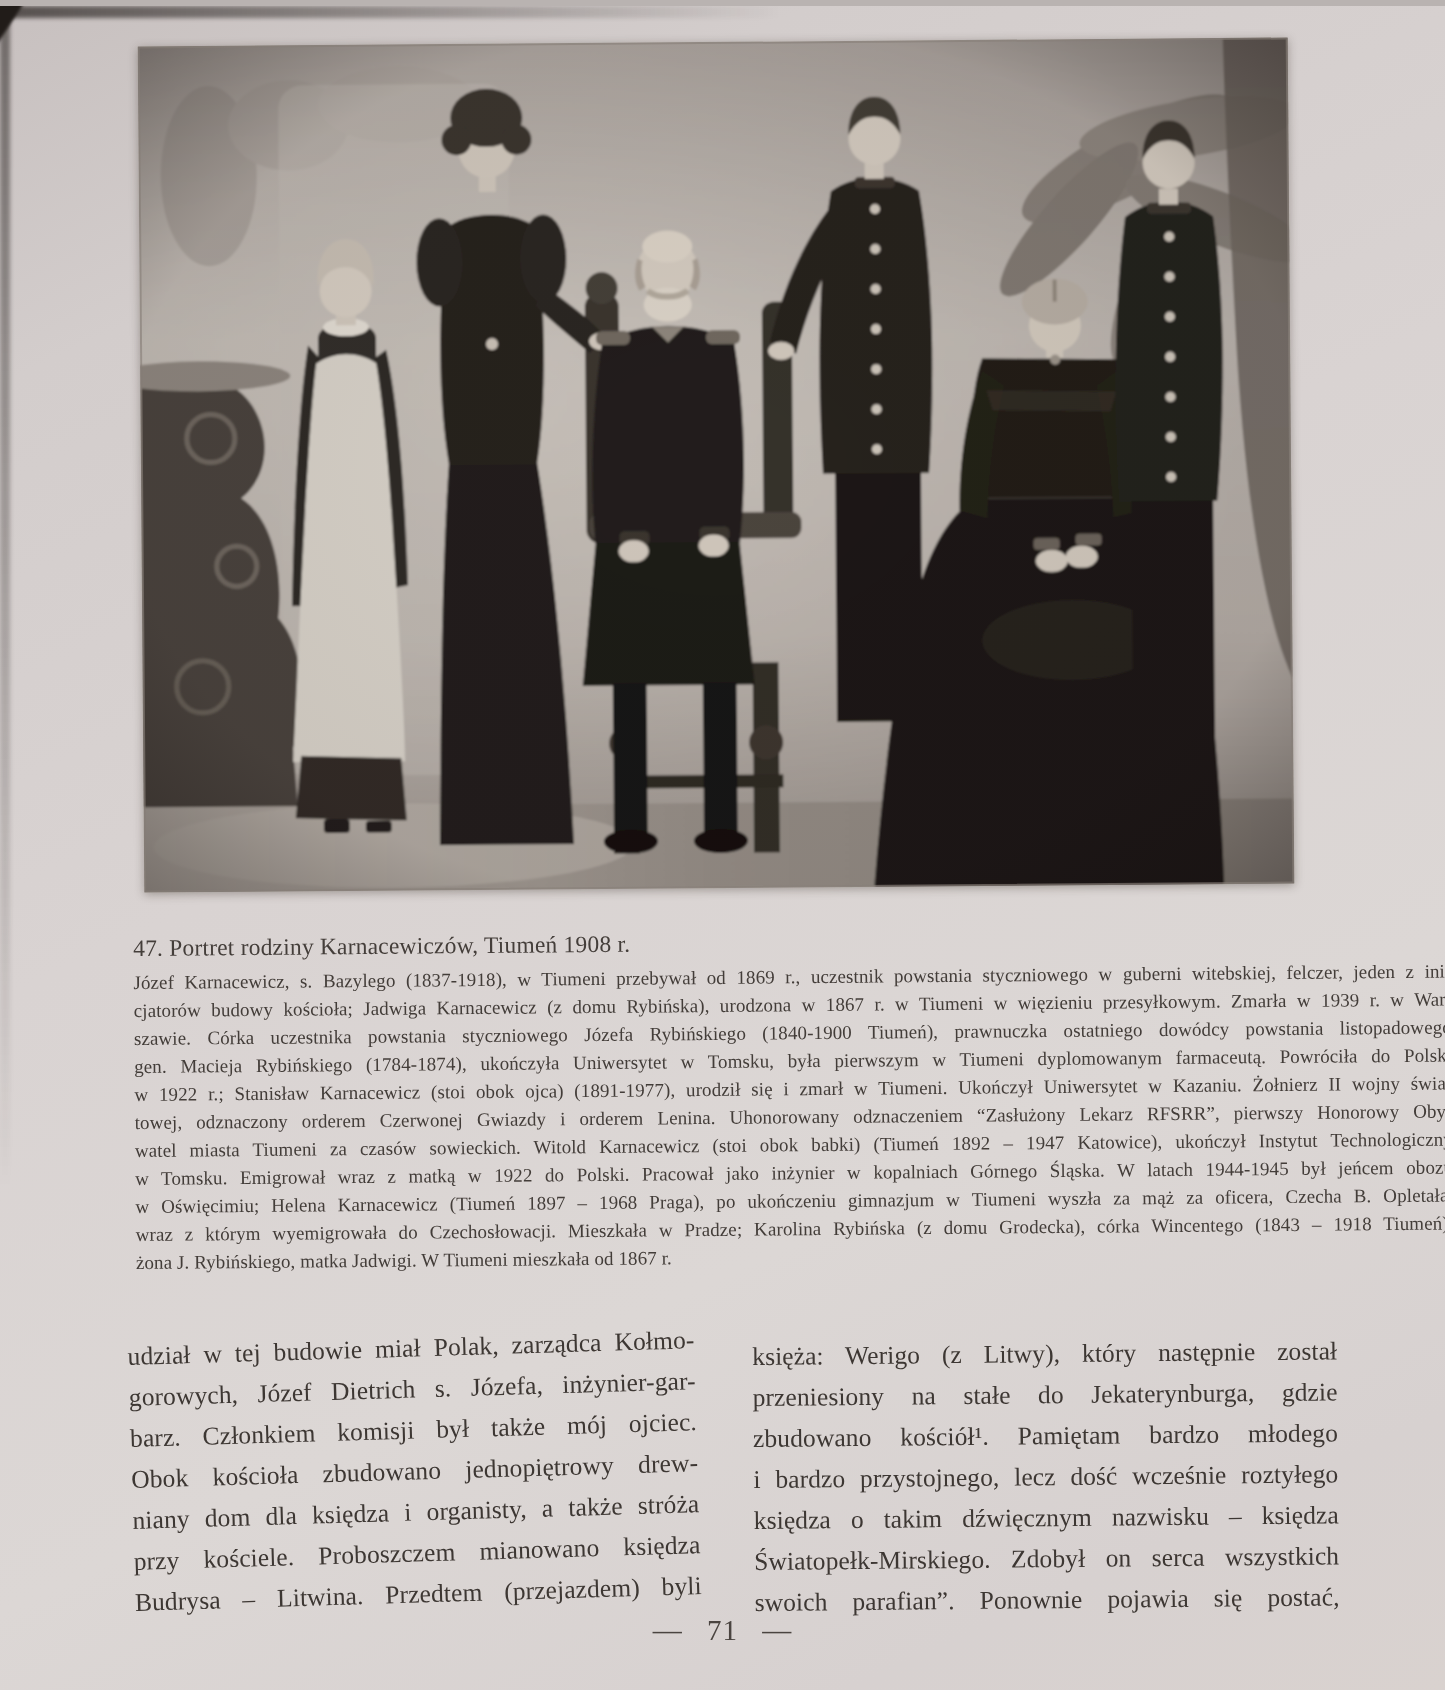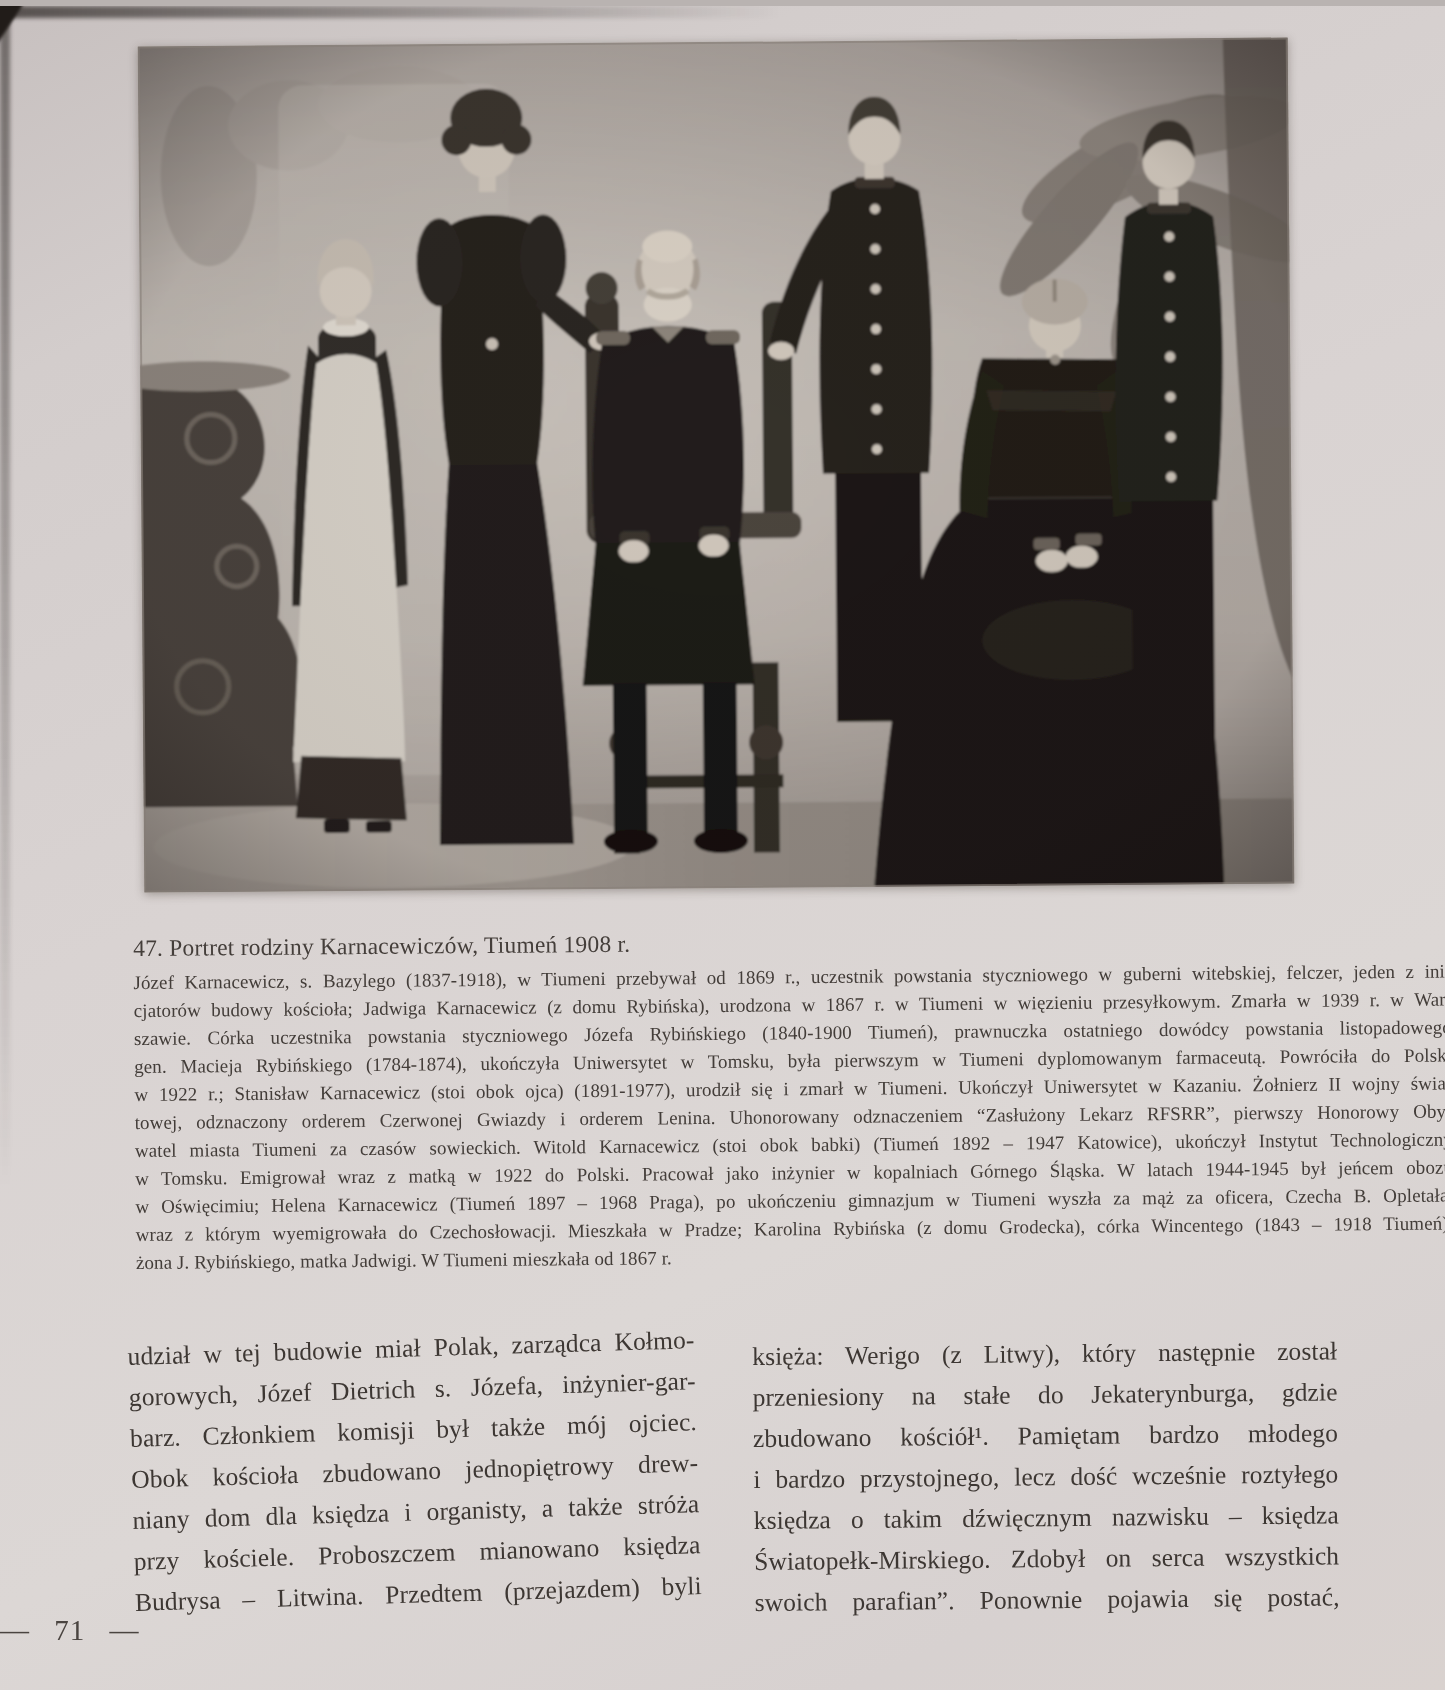--- a/index.html
+++ b/index.html
@@ -48,21 +48,21 @@
   .cl-last{text-align:left;}
   .col{position:absolute;top:1330px;}
   .col-left{left:127px;width:567px;transform:rotate(-1.7deg);transform-origin:left top;}
   .col-right{left:752px;width:585px;transform:rotate(-0.55deg);transform-origin:left top;}
   .bline{
     font-size:25.5px;line-height:41px;color:#3d3733;
     text-align:justify;text-align-last:justify;letter-spacing:.1px;
   }
   .pagenum{
     position:absolute;top:1608px;left:0;width:100%;
-    font-size:29px;letter-spacing:1px;word-spacing:16px;color:#4a4440;
+    text-align:center;font-size:29px;letter-spacing:1px;word-spacing:16px;color:#4a4440;
   }
 </style>
 </head>
 <body>
 
 <div class="page">
 
   <div class="edge-top"></div>
   <div class="edge-left"></div>
   <div class="corner-wedge"></div>

